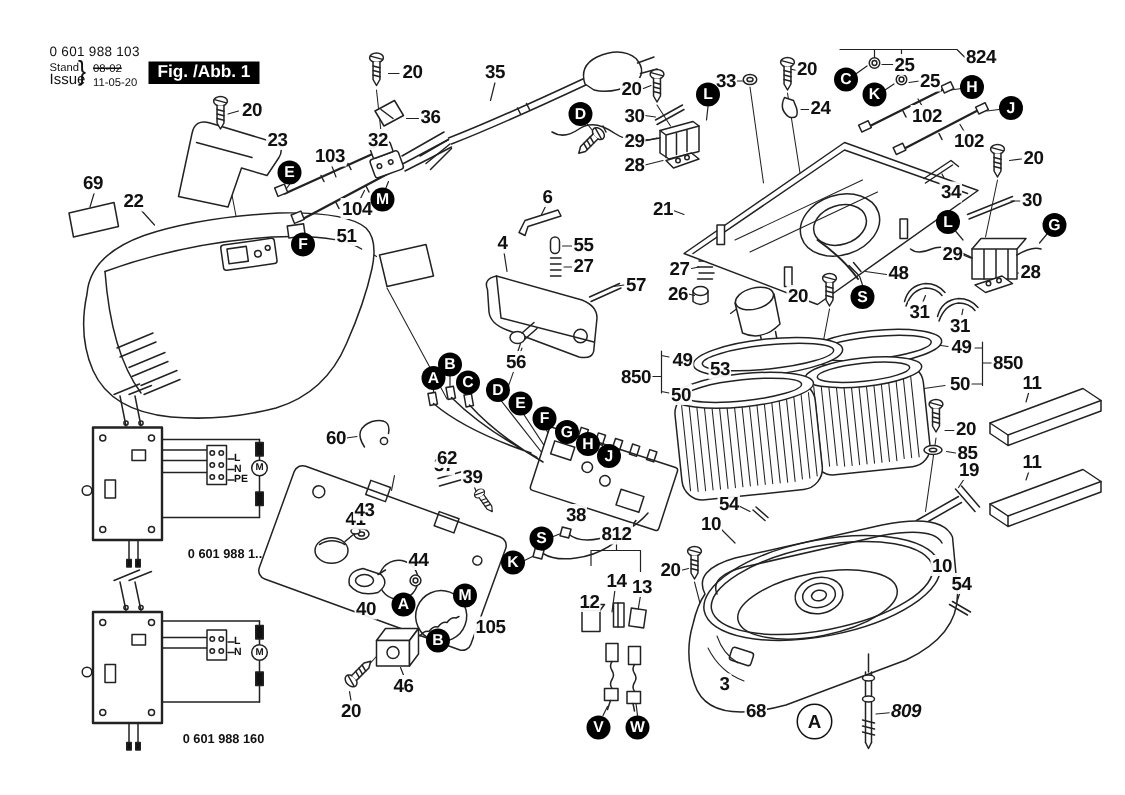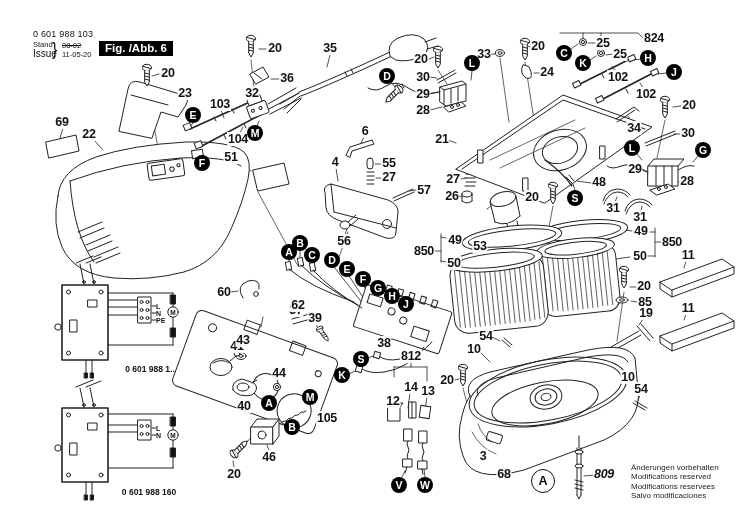--- a/index.html
+++ b/index.html
@@ -441,28 +441,22 @@
       </g>
     </g>
   </svg>
 
   <div class="hdr" id="pn">0 601 988 103</div>
   <div class="hdr" id="stand-row">Stand</div>
   <div class="hdr" id="issue-row">Issue</div>
   <div class="hdr" id="brace">}</div>
   <div class="hdr" id="old-issue">08-02</div>
   <div class="hdr" id="issue-date">11-05-20</div>
-  <div class="hdr" id="fig-box" style="background: rgb(0, 0, 0); color: rgb(255, 255, 255);">Fig. /Abb. 6</div>
-
-  <div id="footer">
-    <div>Änderungen vorbehalten</div>
-    <div>Modifications reserved</div>
-    <div>Modifications reservees</div>
-    <div>Salvo modificaciones</div>
-  </div>
+  <div class="hdr" id="fig-box" style="background: rgb(0, 0, 0); color: rgb(255, 255, 255);">Fig. /Abb. 1</div>
+
 
   <div id="label-layer">
       <div class="co num" style="left: 168px; top: 73px;">20</div>
       <div class="co num" style="left: 185px; top: 93px;">23</div>
       <div class="co num" style="left: 62px; top: 122px;">69</div>
       <div class="co num" style="left: 89px; top: 134px;">22</div>
       <div class="co num" style="left: 220px; top: 104px;">103</div>
       <div class="co num" style="left: 238px; top: 139px;">104</div>
       <div class="co num" style="left: 231px; top: 157px;">51</div>
       <div class="co num" style="left: 252px; top: 93px;">32</div>

